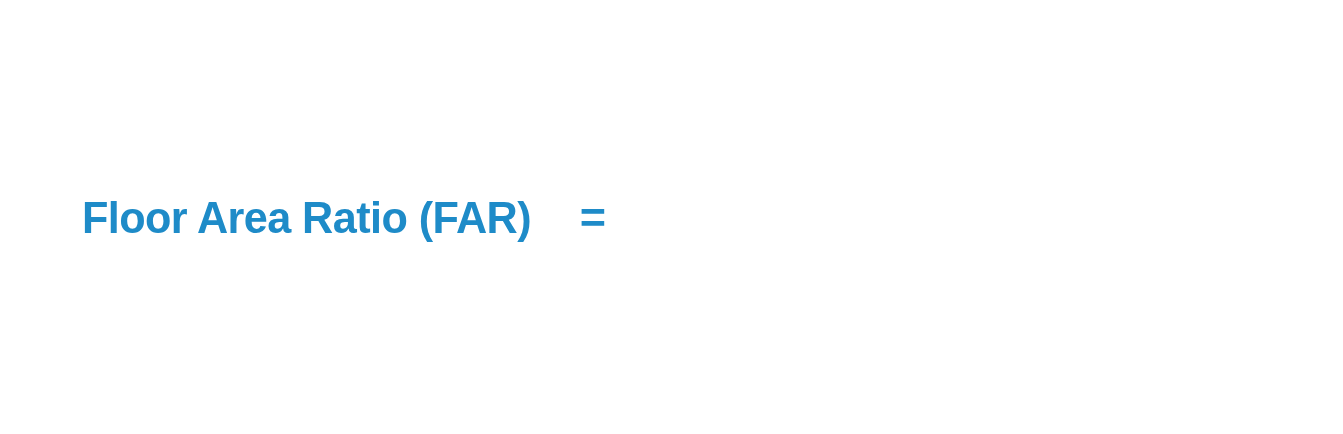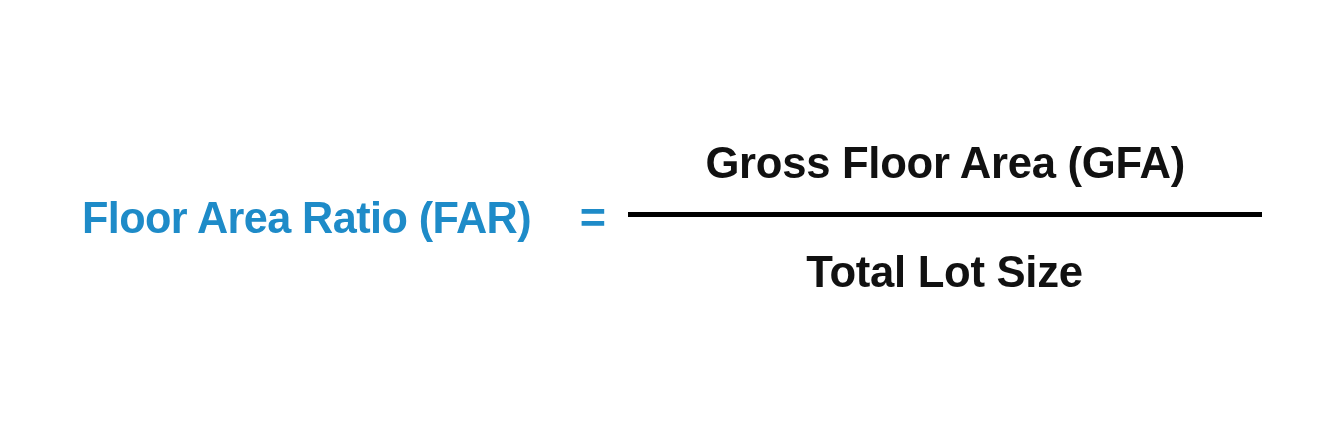--- a/index.html
+++ b/index.html
@@ -96,22 +96,14 @@
 <body>
 
 <div id="formula-canvas">
 
   <div class="equation">
 
     <span class="lhs-label">Floor Area Ratio (FAR)</span>
 
     <span class="equals-sign">=</span>
 
-    <div class="fraction">
-
-      <span class="fraction-numerator">Gross Floor Area (GFA)</span>
-
-      <div class="fraction-bar"></div>
-
-      <span class="fraction-denominator">Total Lot Size</span>
-    </div>
   </div>
 </div>
 
 </body></html>

